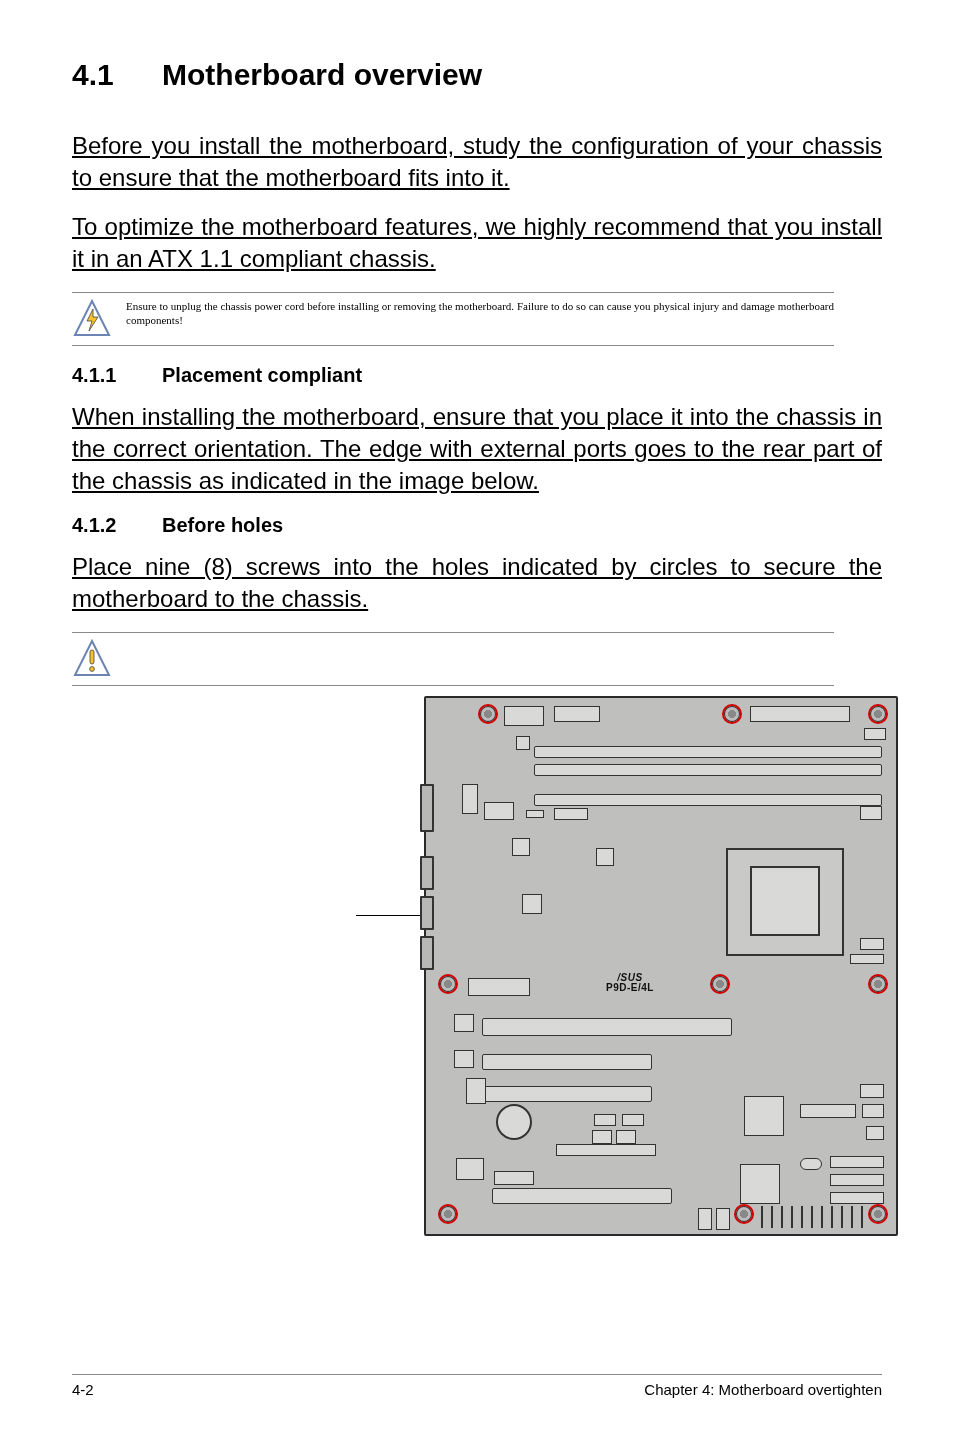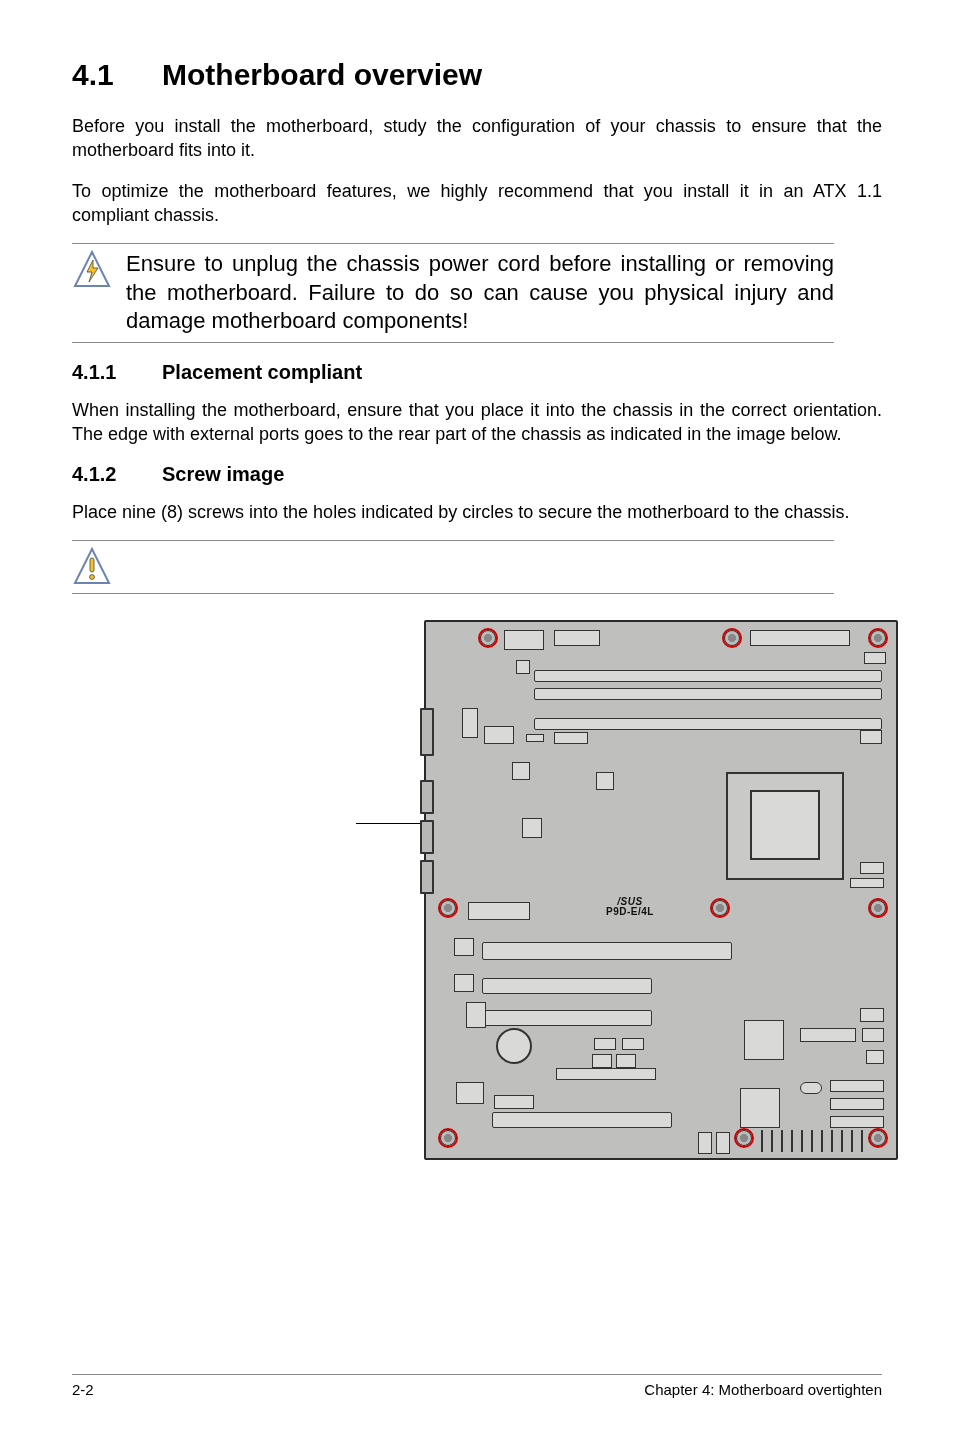--- a/index.html
+++ b/index.html
@@ -8,40 +8,41 @@
     background: #fff;
     color: #000;
     width: 954px;
     height: 1438px;
     position: relative;
     padding: 58px 72px 40px 72px;
   }
   .section-title {
     font-size: 30px;
     font-weight: bold;
-    margin-bottom: 22px;
+    margin-bottom: 38px;
   }
   .section-num { display:inline-block; width: 90px; }
   .body-text {
-    font-size: 18px;
+    font-size: 24px;
     line-height: 1.35;
     margin-bottom: 16px;
     text-align: justify;
+    text-decoration: underline;
   }
   .note-row {
     display: flex;
     align-items: flex-start;
     border-top: 1px solid #888;
     border-bottom: 1px solid #888;
     padding: 6px 0;
     margin: 4px 48px 18px 0;
     gap: 14px;
   }
   .note-icon { flex: 0 0 40px; display:flex; align-items:center; justify-content:center; }
-  .note-text { flex: 1; font-size: 22px; line-height: 1.3; text-align: justify; }
+  .note-text { flex: 1; font-size: 11px; line-height: 1.3; text-align: justify; font-family: Liberation Serif, serif; }
   .subhead {
     font-size: 20px;
     font-weight: bold;
     margin: 4px 0 14px 0;
   }
   .subhead-num { display:inline-block; width: 90px; }
   .diagram-area {
     position: relative;
     width: 100%;
     height: 560px;
@@ -61,21 +62,21 @@
     position: absolute;
     left: 284px;
     top: 219px;
     width: 68px;
     height: 1px;
     background: #000;
   }
   .mobo {
     position: absolute;
     left: 352px;
-    top: 16px;
+    top: 0;
     width: 474px;
     height: 540px;
     background: #bfbfbe;
     border: 2px solid #2a2a2a;
     border-radius: 2px;
   }
   .screw {
     position: absolute;
     width: 20px; height: 20px;
     border: 2px solid #d40000;
@@ -157,21 +158,21 @@
   </div>
   <div class="note-text">Ensure to unplug the chassis power cord before installing or removing the motherboard. Failure to do so can cause you physical injury and damage motherboard components!</div>
 </div>
 
 <h2 class="subhead">
   <span class="subhead-num">4.1.1</span><span>Placement compliant</span>
 </h2>
 <p class="body-text">When installing the motherboard, ensure that you place it into the chassis in the correct orientation. The edge with external ports goes to the rear part of the chassis as indicated in the image below.</p>
 
 <h2 class="subhead">
-  <span class="subhead-num">4.1.2</span><span>Screw image</span>
+  <span class="subhead-num">4.1.2</span><span>Before holes</span>
 </h2>
 <p class="body-text">Place nine (8) screws into the holes indicated by circles to secure the motherboard to the chassis.</p>
 
 <div class="note-row" style="margin-bottom:10px;">
   <div class="note-icon">
     <svg width="38" height="40" viewBox="0 0 38 40">
       <polygon points="19,2 36,36 2,36" fill="none" stroke="#6b84b3" stroke-width="2"></polygon>
       <rect x="17" y="11" width="4" height="14" rx="2" fill="#f6c12a" stroke="#444" stroke-width="0.8"></rect>
       <circle cx="19" cy="30" r="2.4" fill="#f6c12a" stroke="#444" stroke-width="0.8"></circle>
     </svg>
@@ -274,15 +275,15 @@
     <div class="screw" style="left:12px; top:276px;"></div>
     <div class="screw" style="left:284px; top:276px;"></div>
     <div class="screw" style="right:8px; top:276px;"></div>
     <div class="screw" style="left:12px; bottom:10px;"></div>
     <div class="screw" style="left:308px; bottom:10px;"></div>
     <div class="screw" style="right:8px; bottom:10px;"></div>
   </div>
 </div>
 
 <div class="footer">
-  <span>2-2</span>
+  <span>4-2</span>
   <span>Chapter 4: Motherboard overtighten</span>
 </div>
 
 </body></html>

